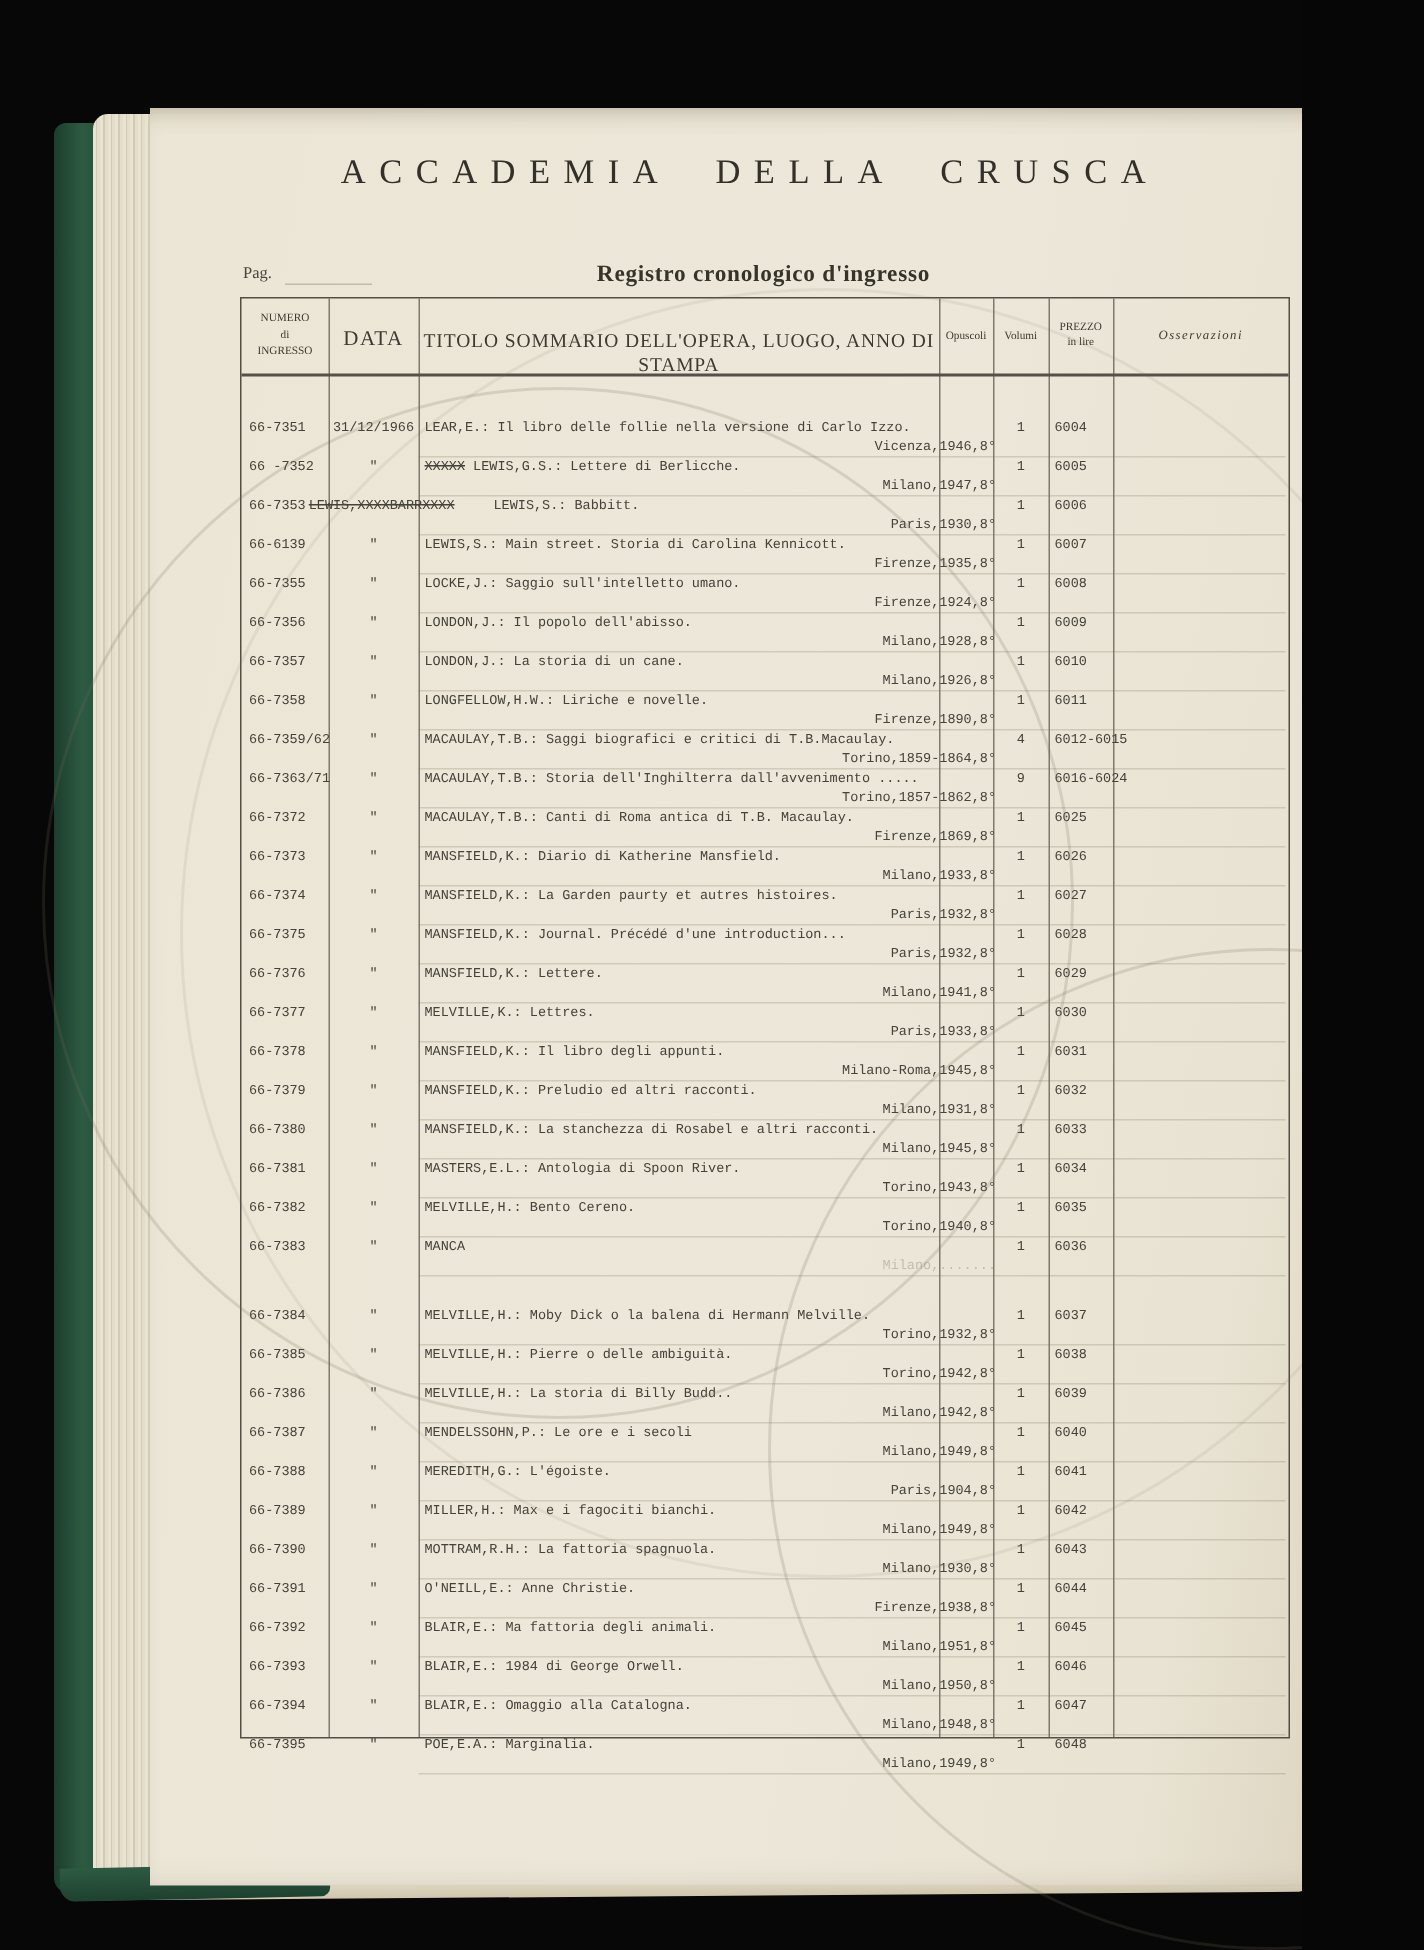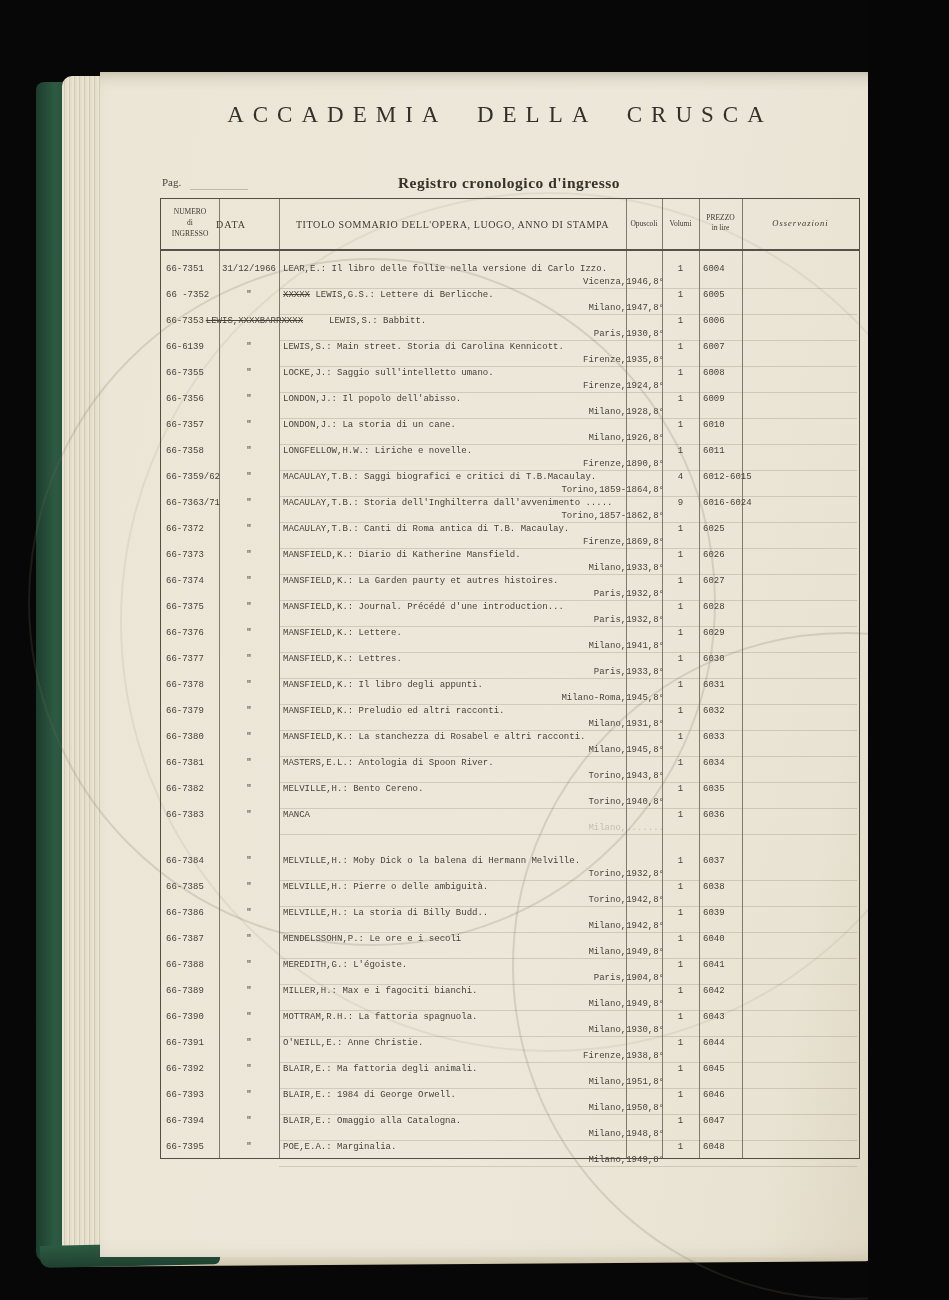--- a/index.html
+++ b/index.html
@@ -44,27 +44,27 @@
   .register-title{position:absolute;left:0;top:0;width:100%;text-align:center;font-weight:bold;
     font-size:15.5px;letter-spacing:.5px;color:#363329;}
   
   .tbl{position:absolute;left:60px;top:126px;width:698px;height:959px;
     border:1.5px solid #524e44;}
   .vline{position:absolute;top:0;bottom:0;width:1px;background:#6b665a;opacity:.85;}
   .thead{position:absolute;left:0;top:0;width:100%;height:50px;border-bottom:2px solid #55514a;
     color:#3e3a31;}
   .hc{position:absolute;text-align:center;}
   .h-num{left:0;top:7px;width:58px;font-size:7.5px;line-height:11px;}
-  .h-data{left:40px;top:20px;width:60px;font-size:10px;letter-spacing:1px;font-family:Liberation Serif, serif;}
-  .h-tit{left:118px;top:20px;width:347px;font-size:10px;letter-spacing:.6px;}
+  .h-data{left:58px;top:20px;width:60px;font-size:14px;letter-spacing:1px;font-family:Liberation Serif, serif;}
+  .h-tit{left:118px;top:20px;width:347px;font-size:13px;letter-spacing:.6px;}
   .h-op{left:465px;top:20px;width:36px;font-size:7.5px;font-family:Liberation Serif, serif;}
   .h-vol{left:501px;top:20px;width:37px;font-size:7.5px;}
   .h-pre{left:538px;top:14px;width:43px;font-size:7.5px;line-height:10px;}
   .h-oss{left:581px;top:19px;width:117px;font-size:8.5px;font-style:italic;letter-spacing:1px;}
-  .tbody{position:absolute;left:0;top:52px;width:100%;padding-top:12px;text-decoration:underline;}
+  .tbody{position:absolute;left:0;top:52px;width:100%;padding-top:28px;text-decoration:underline;}
   .entry{position:relative;height:26px;font-family:"Liberation Mono","DejaVu Sans Mono",monospace;
     font-size:9px;color:#45423a;}
   .entry.gap{margin-top:20px;}
   .c{position:absolute;top:1px;white-space:nowrap;}
   .c-num{left:5px;}
   .c-date{left:58px;width:60px;text-align:center;}
   .c-tit{left:122px;}
   .entry.indent .c-tit{left:168px;}
   .c-vol{left:501px;width:37px;text-align:center;}
   .c-pre{left:542px;}
@@ -264,21 +264,21 @@
             <span class="c c-date">"</span>
             <span class="c c-tit">MANSFIELD,K.: Lettere.</span>
             <span class="c c-vol">1</span>
             <span class="c c-pre">6029</span>
             <div class="l2">Milano,1941,8°</div>
             <div class="rule"></div>
           </div>
           <div class="entry">
             <span class="c c-num">66-7377</span>
             <span class="c c-date">"</span>
-            <span class="c c-tit">MANSFIELD,K.: Lettres.</span>
+            <span class="c c-tit">MELVILLE,K.: Lettres.</span>
             <span class="c c-vol">1</span>
             <span class="c c-pre">6030</span>
             <div class="l2">Paris,1933,8°</div>
             <div class="rule"></div>
           </div>
           <div class="entry">
             <span class="c c-num">66-7378</span>
             <span class="c c-date">"</span>
             <span class="c c-tit">MANSFIELD,K.: Il libro degli appunti.</span>
             <span class="c c-vol">1</span>

